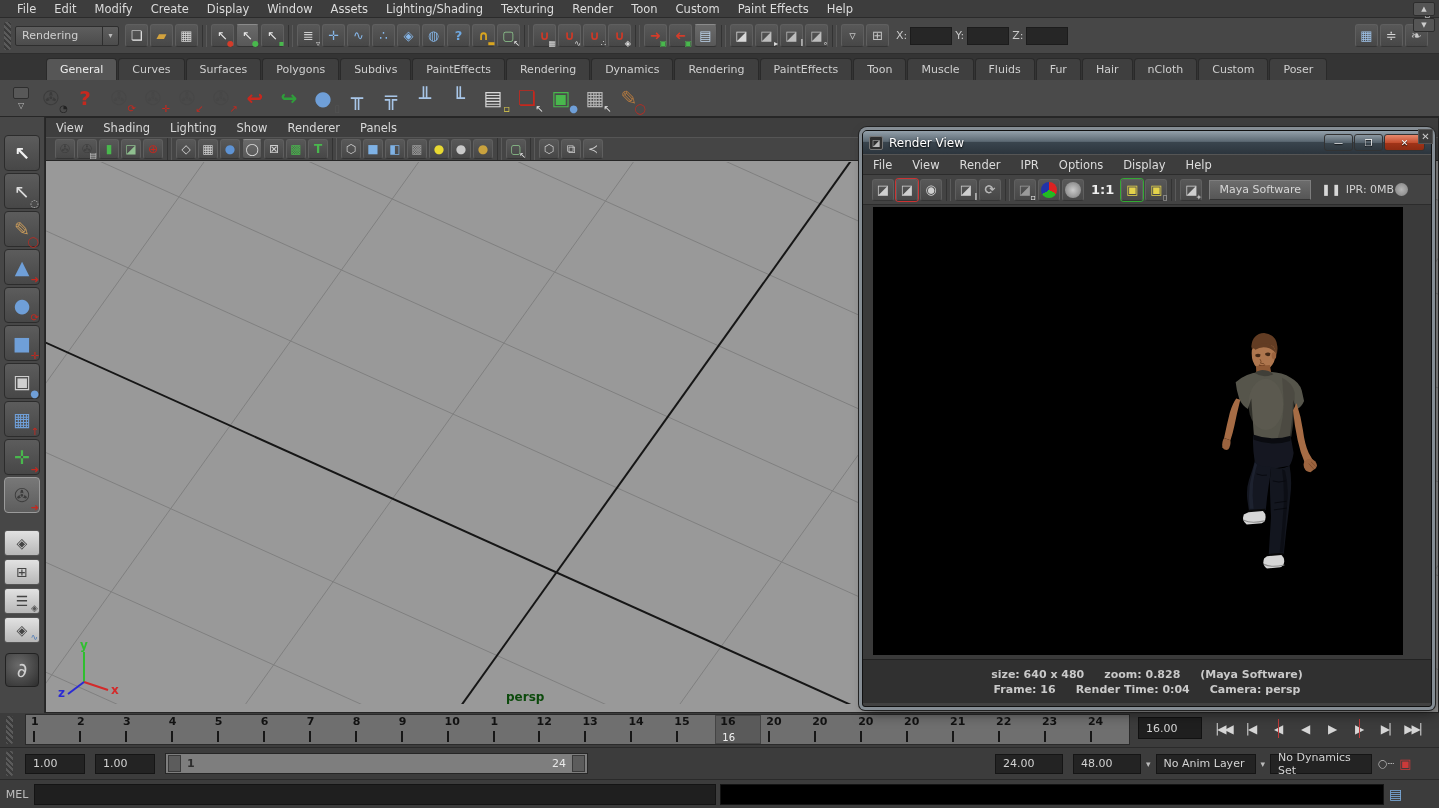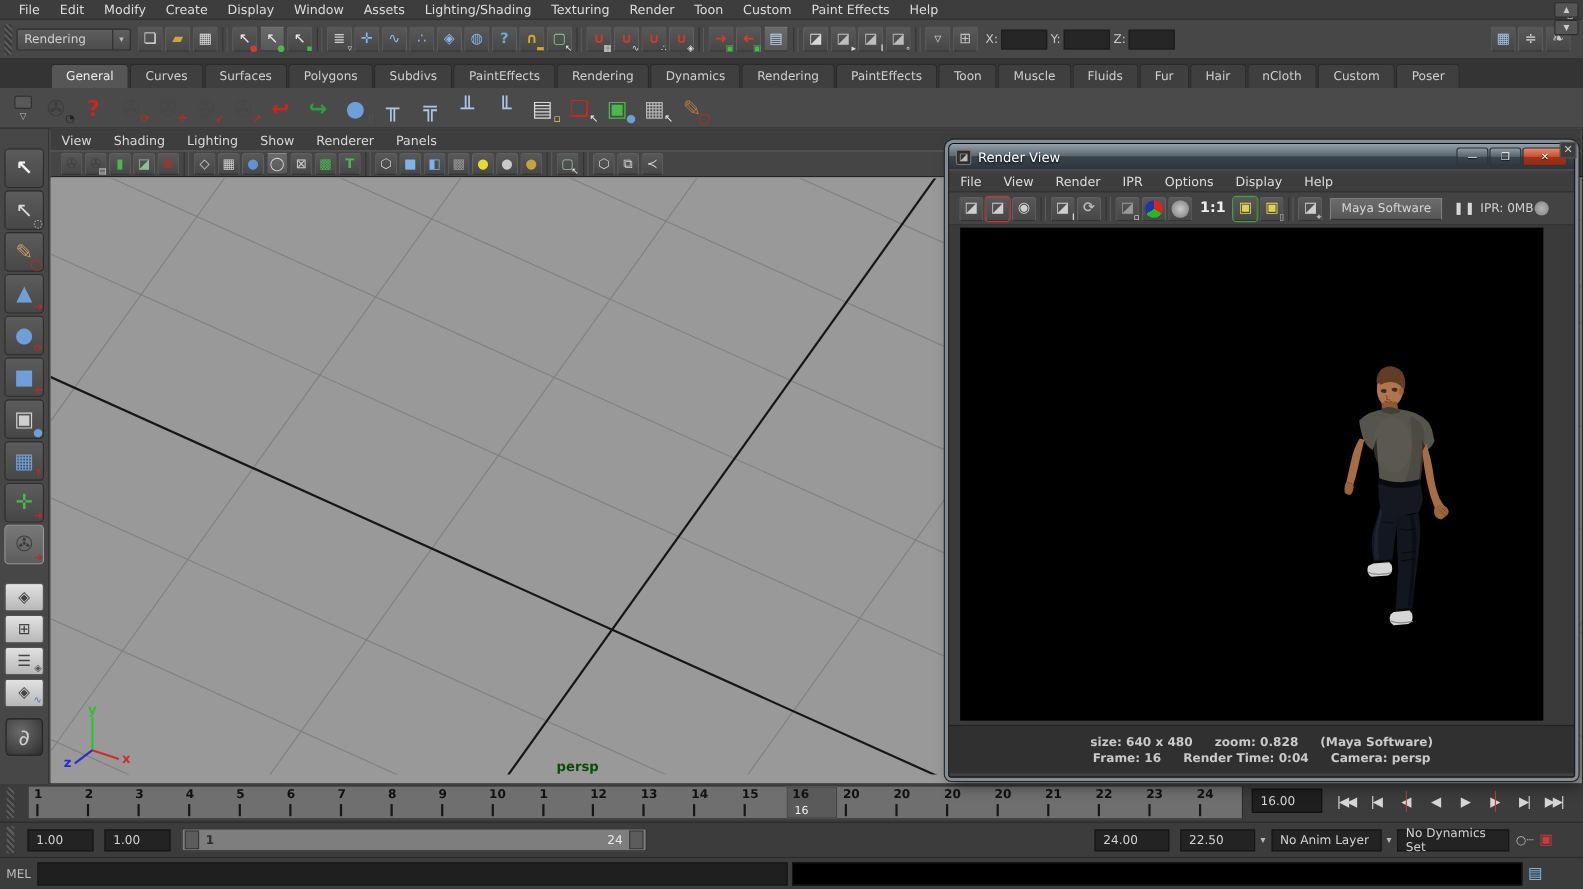--- a/index.html
+++ b/index.html
@@ -1067,21 +1067,21 @@
   <span class="numfld" style="width:60px;margin-left:10px">1.00</span>
   <div id="rangebar">
     <span class="h"></span>
     <span class="s">
         <span class="a">1</span>
         <span class="bb">24</span>
       </span>
     <span class="h"></span>
   </div>
   <span class="numfld" style="width:68px;margin-left:840px">24.00</span>
-  <span class="numfld" style="width:68px;margin-left:10px">22.50</span>
+  <span class="numfld" style="width:68px;margin-left:10px">48.00</span>
   <span class="ddarrow">▾</span>
   <span class="numfld" style="width:100px">No Anim Layer</span>
   <span class="ddarrow">▾</span>
   <span class="numfld" style="width:102px">No Dynamics Set</span>
   <span style="margin-left:6px;color:#bbb">○┈</span>
   <span style="margin-left:5px;color:#cc3a3a;font-size:13px">▣</span>
 </div>
 
 <div id="cmdline">
   <span id="mel-label">MEL</span>

